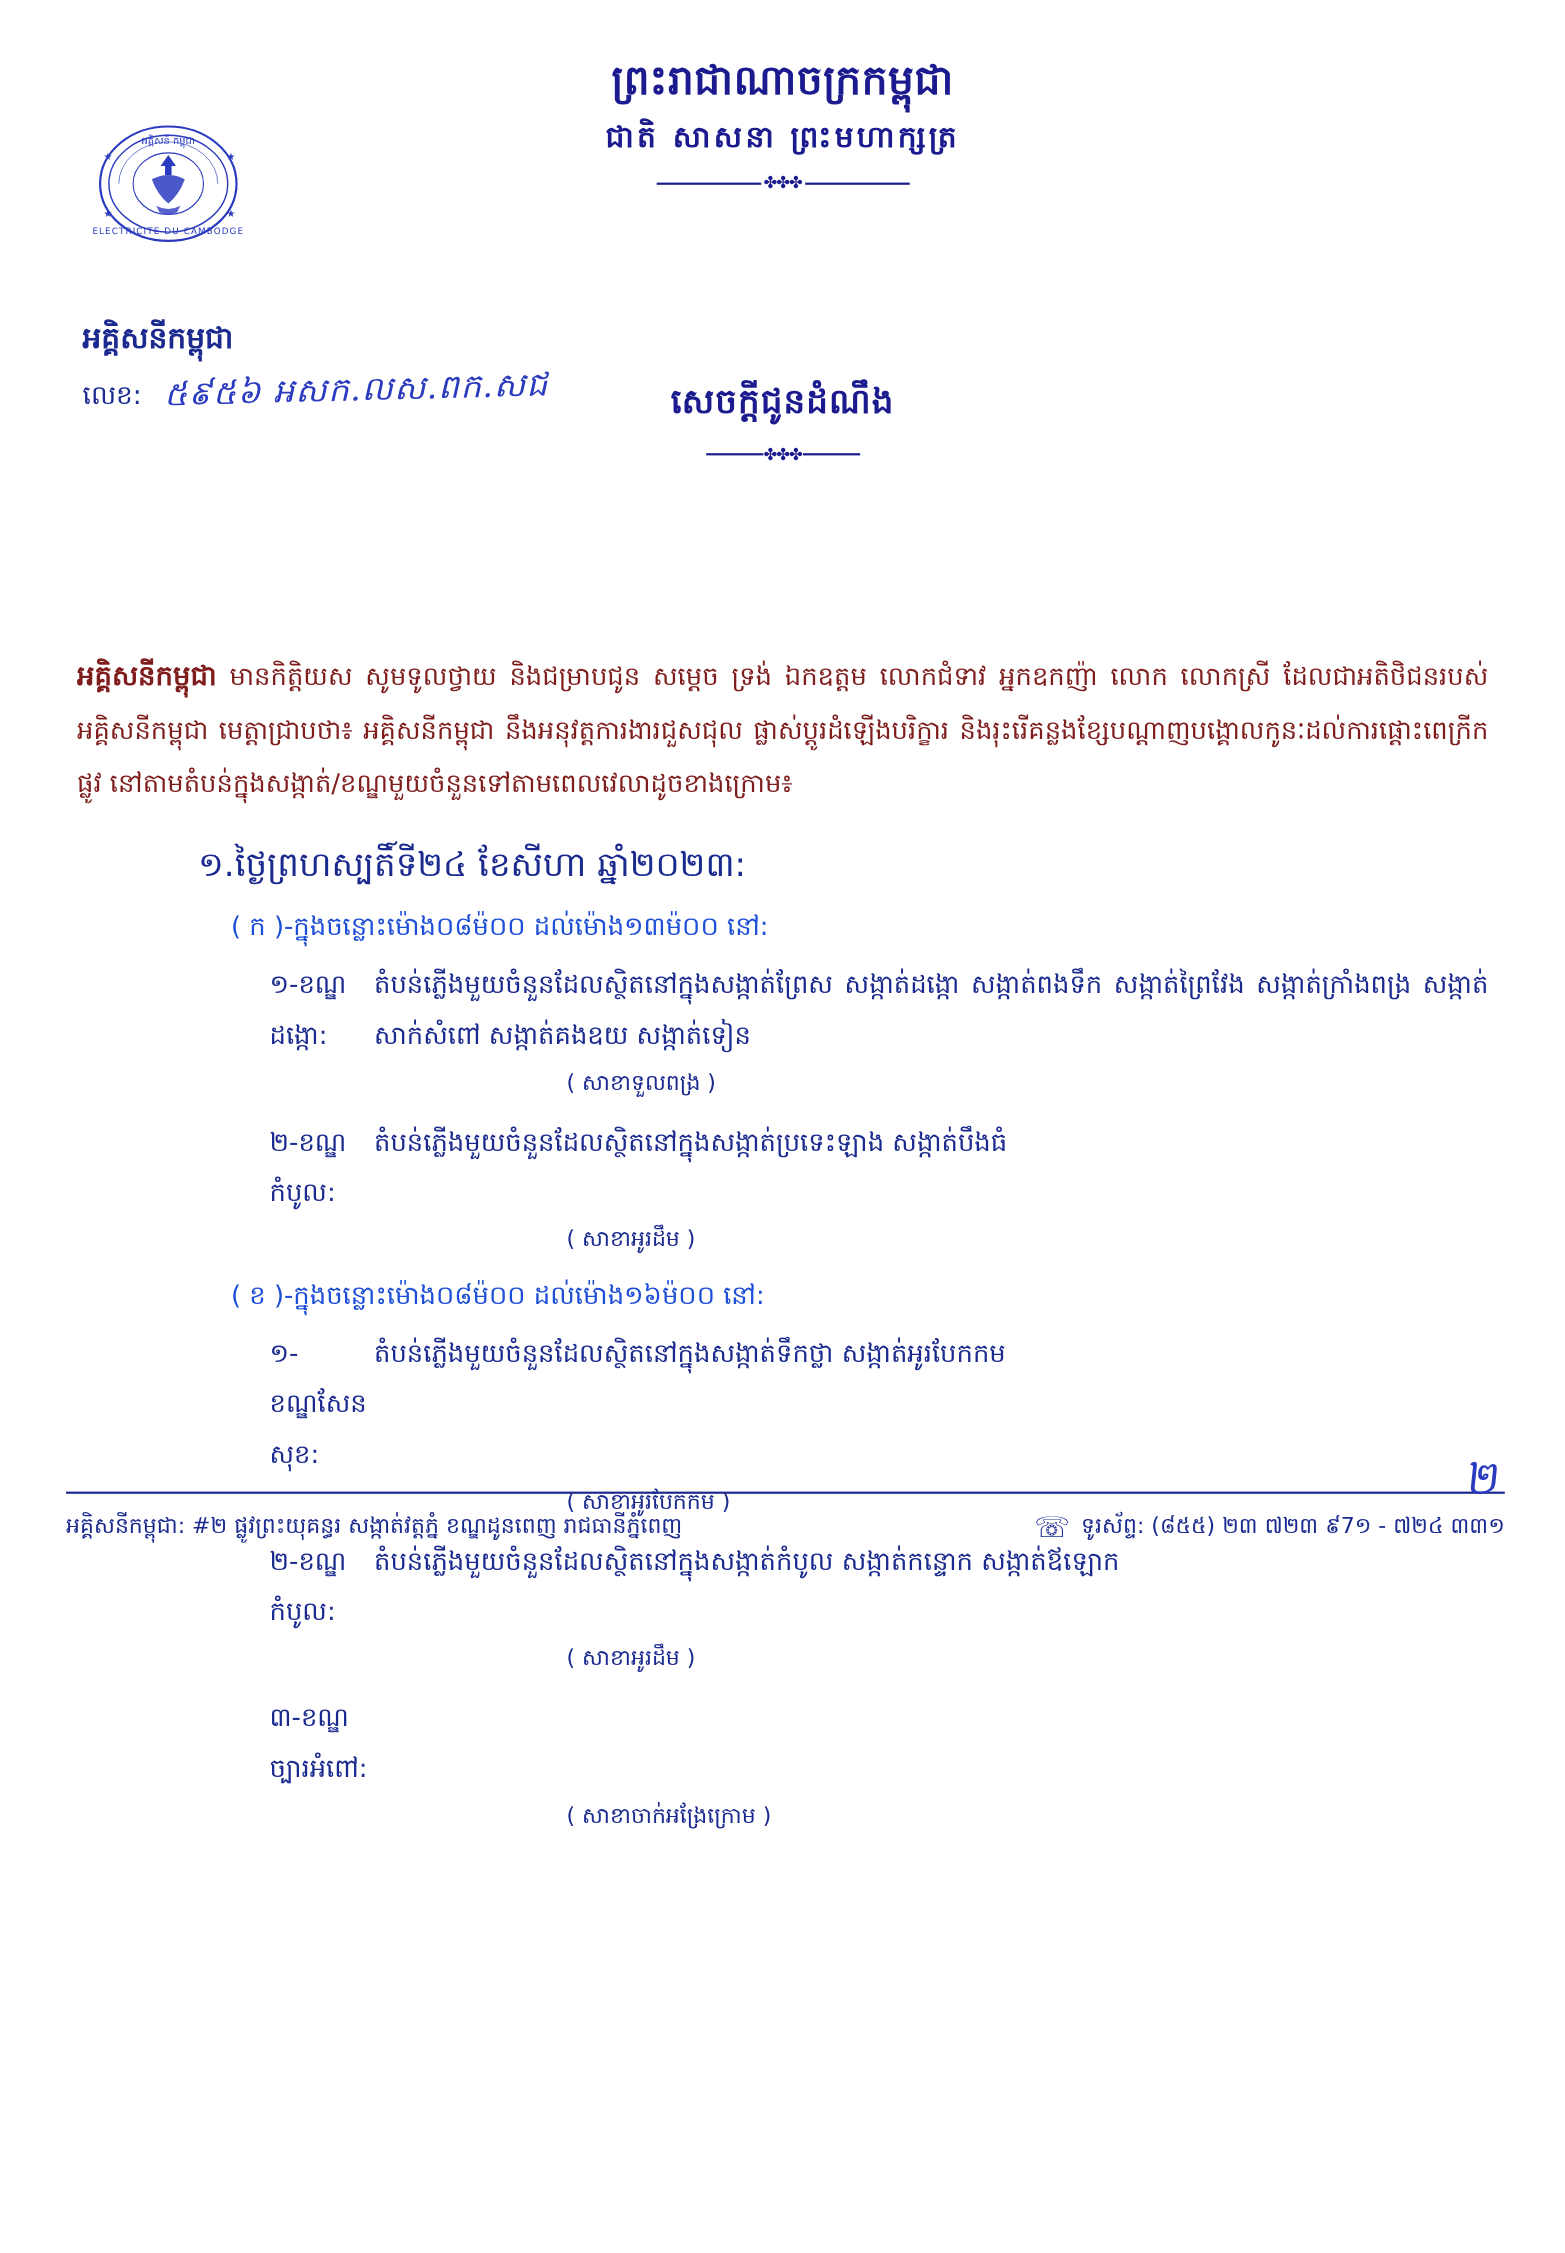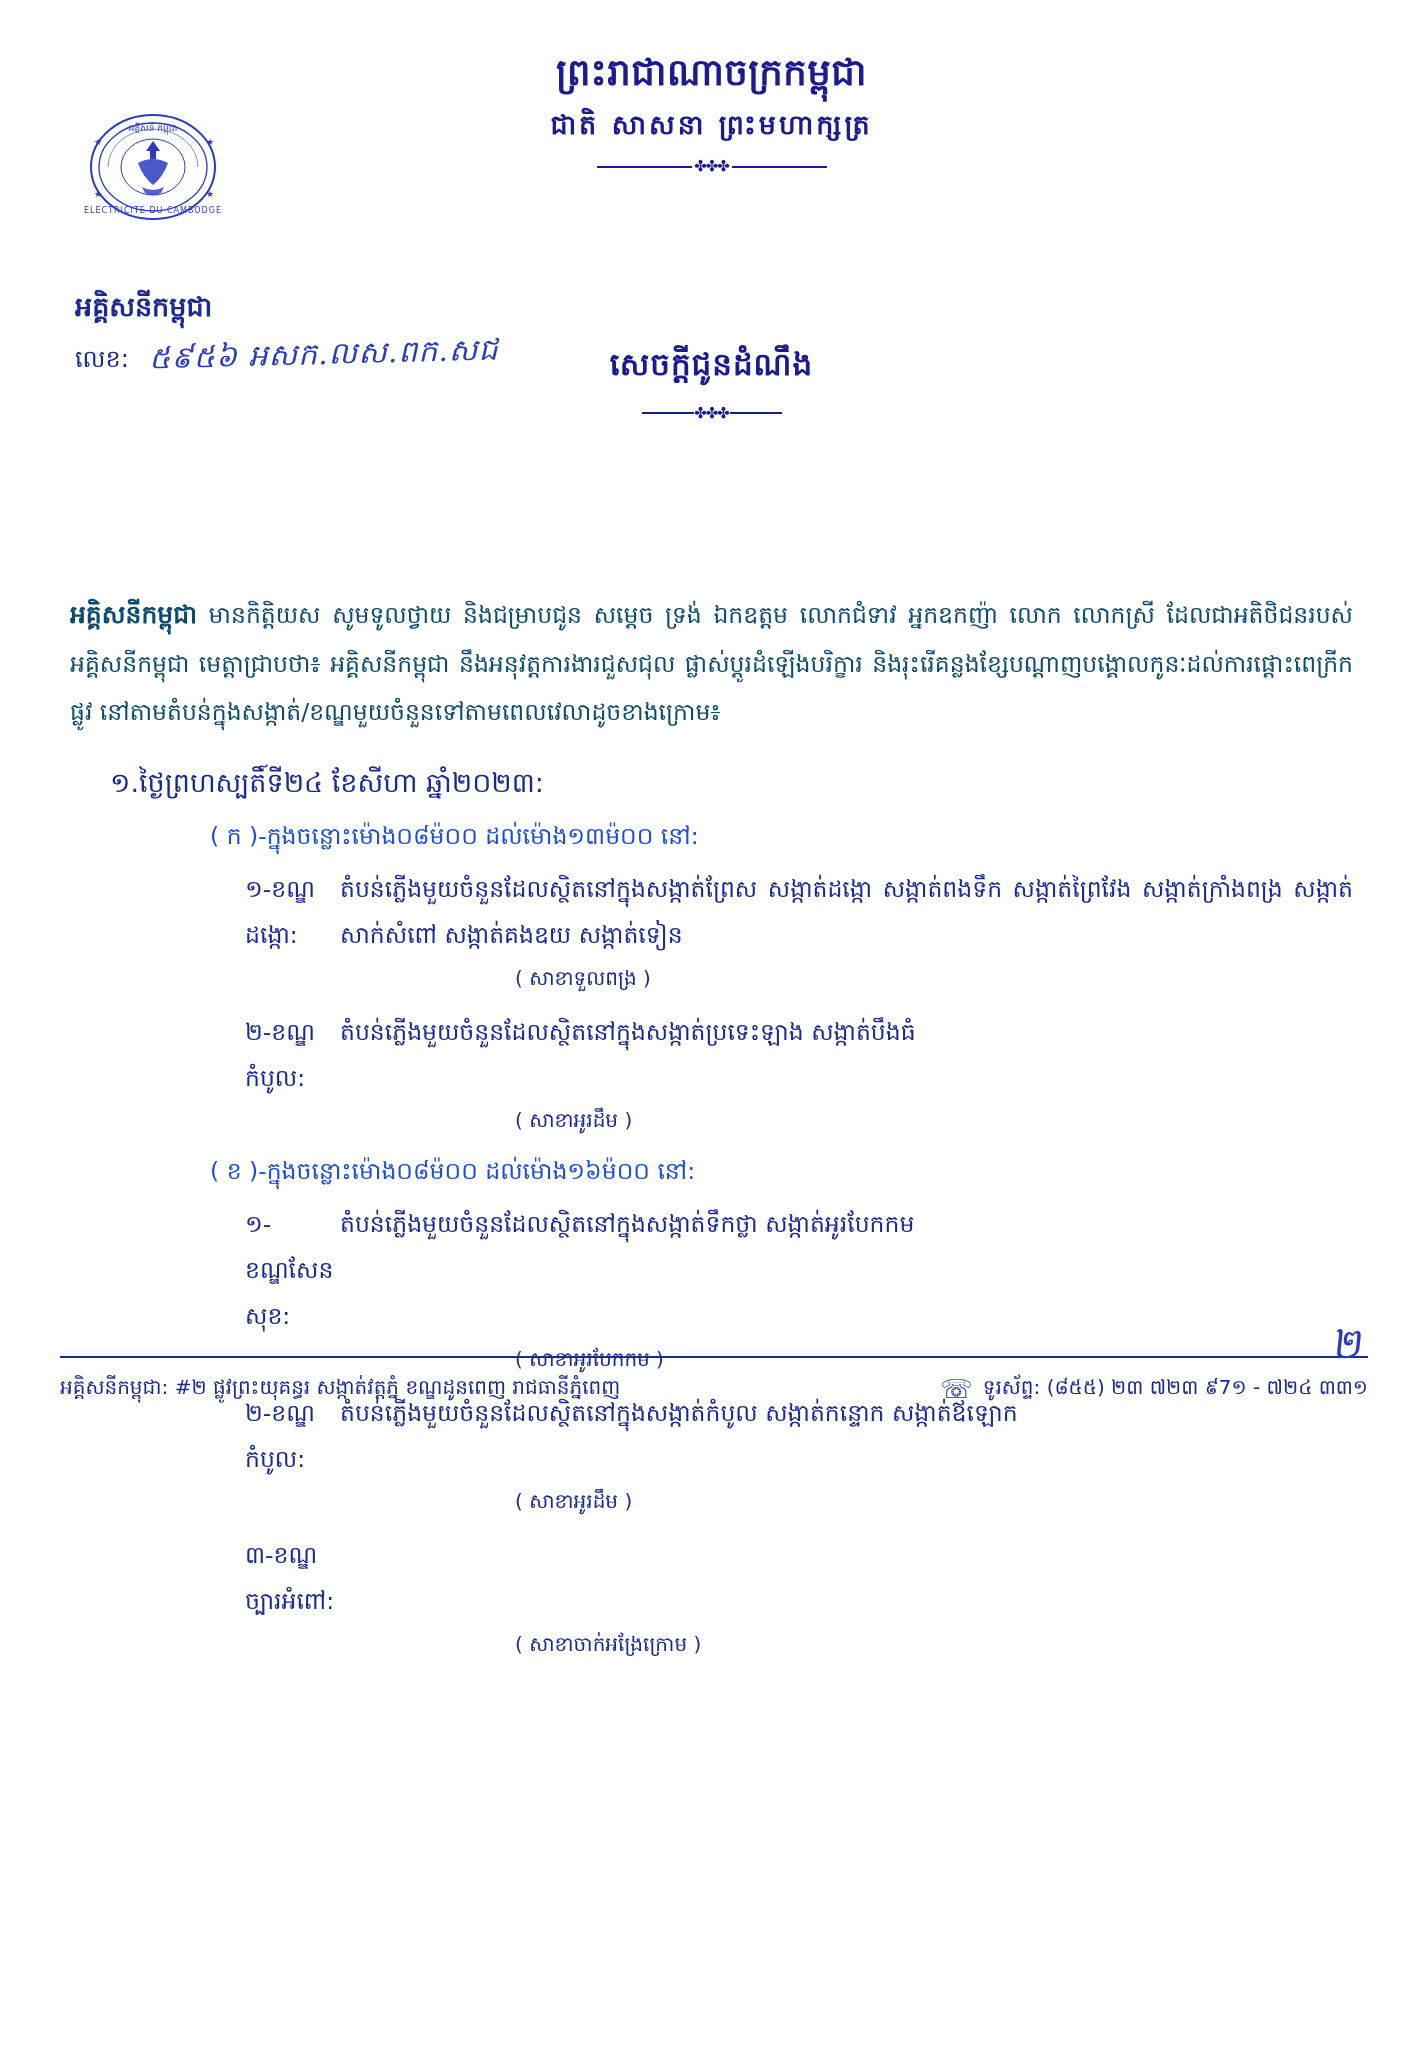--- a/index.html
+++ b/index.html
@@ -138,29 +138,29 @@
   
   .body{
     position:absolute;
     left:70px;
     right:70px;
     top:565px;
   }
   .para{
     font-size:23.5px;
     line-height:2.05;
-    color:#0c4a6e;
+    color:#7f1d1d;
     text-align:justify;
     text-indent:0;
   }
   .para .lead{
     font-weight:bold;
     font-size:25px;
   }
-  .indent-1{ margin-left:40px; margin-top:30px; font-size:27px; color:#1b2a8f;}
+  .indent-1{ margin-left:110px; margin-top:30px; font-size:31px; color:#1b2a8f;}
   .indent-2{ margin-left:140px; margin-top:16px; font-size:23.5px; color:#1d4ed8;}
   .row{
     display:flex;
     margin-top:12px;
     font-size:23.5px;
     color:#1b2a8f;
     line-height:1.95;
   }
   .row .label{
     width:270px;

